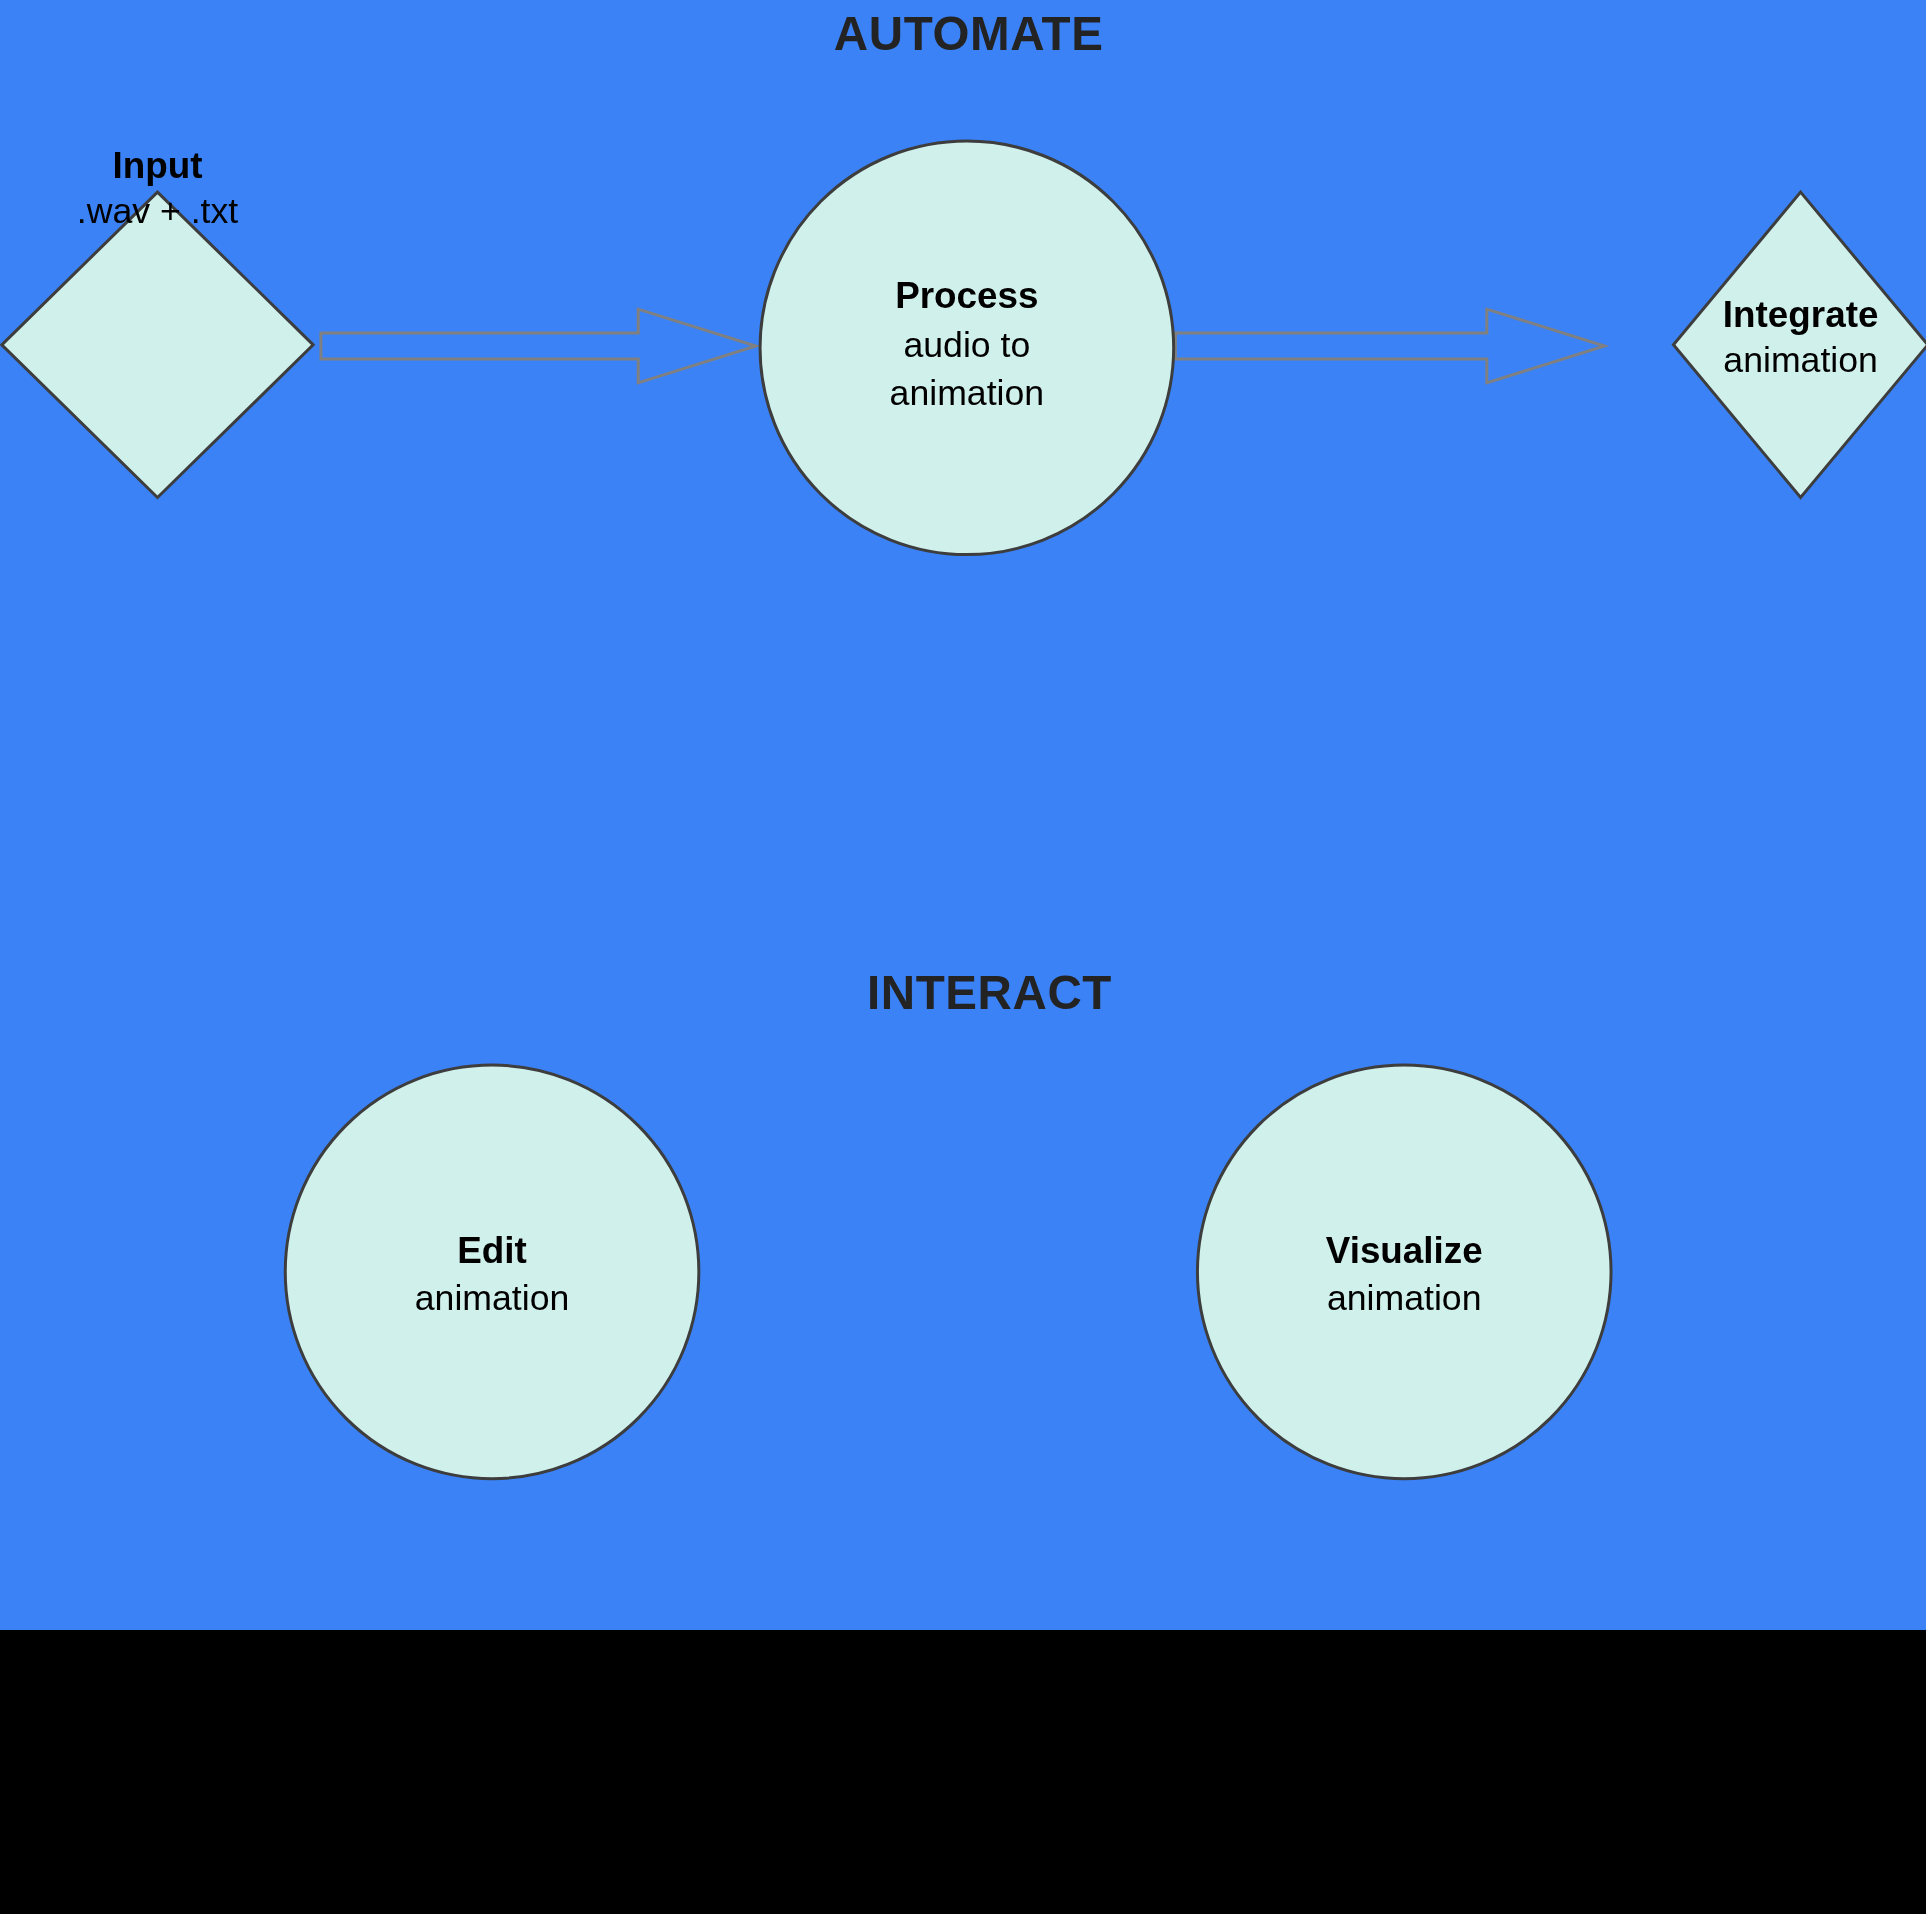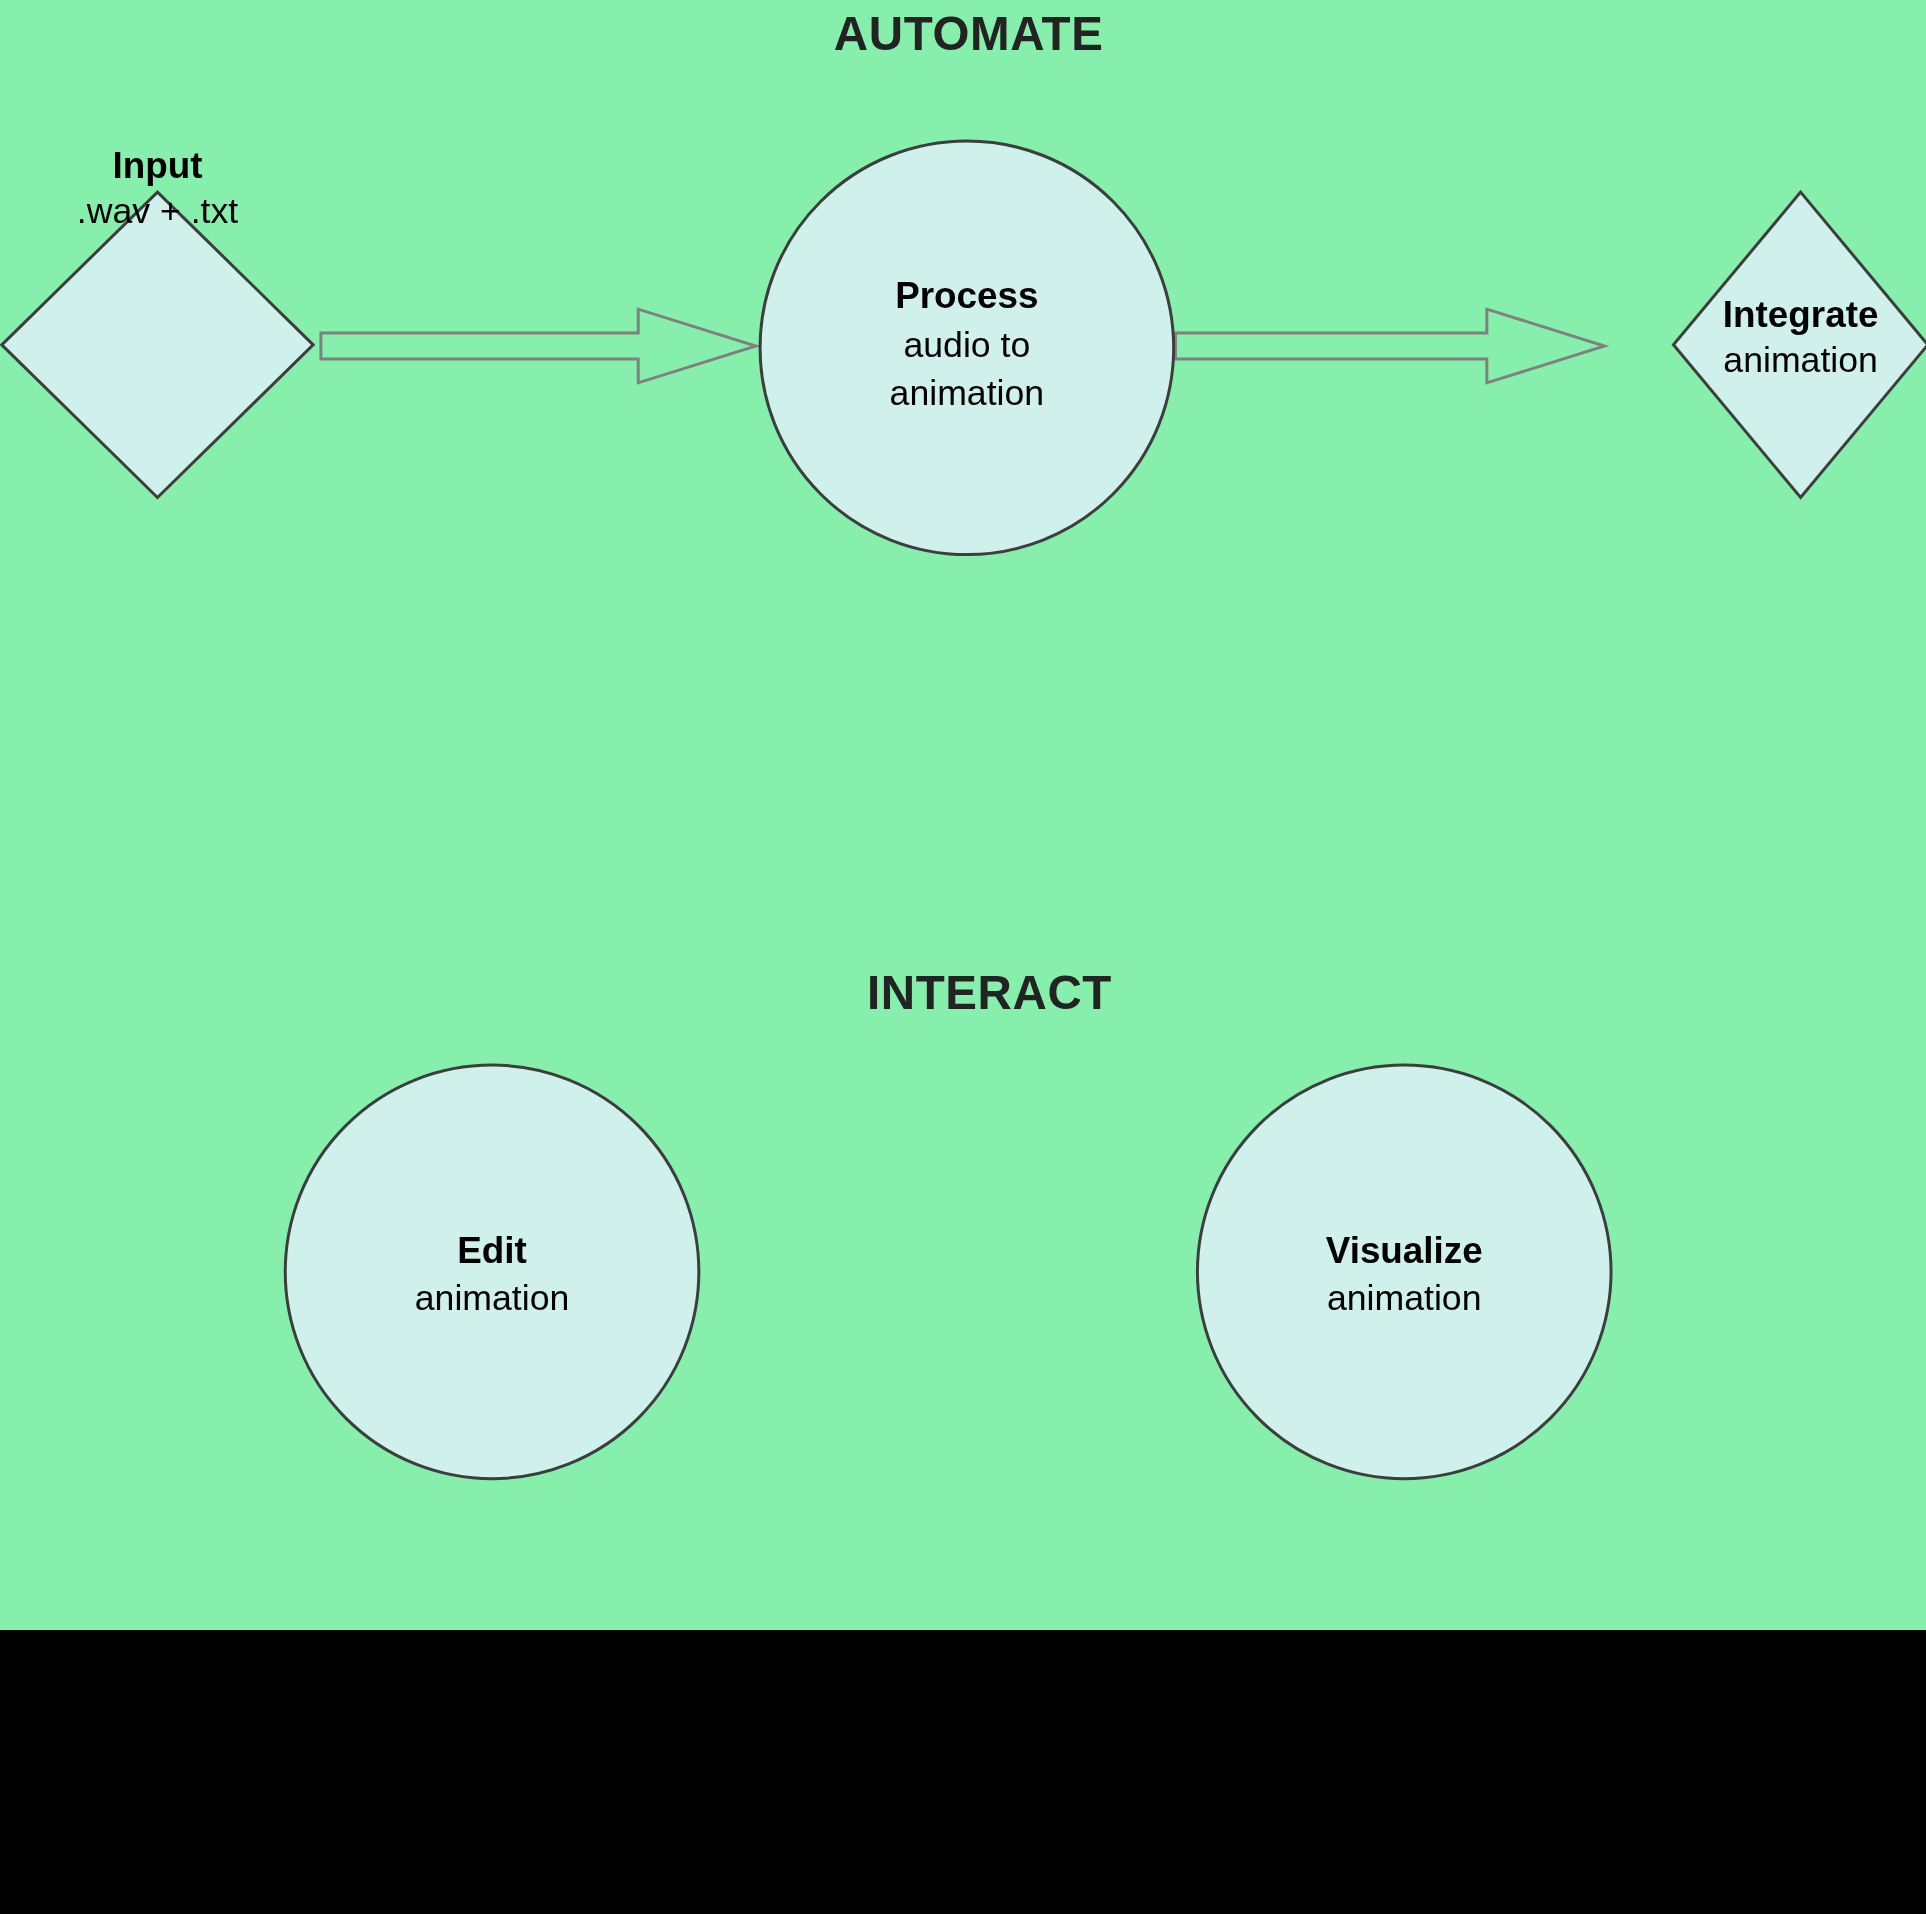--- a/index.html
+++ b/index.html
@@ -54,21 +54,21 @@
     font-family: "Liberation Sans", "DejaVu Sans", sans-serif;
     font-weight: normal;
     font-size: 60px;
     fill: #000000;
     text-anchor: middle;
   }
 </style>
 </head>
 <body style="width: 1926px; height: 1915px;">
 
-<div id="diagram-root" style="background: #86efac; width: 1926px; height: 1630px;">
+<div id="diagram-root" style="background: #3b82f6; width: 1926px; height: 1630px;">
   <svg class="canvas" viewBox="0 0 3241 3222" xmlns="http://www.w3.org/2000/svg">
 
     <text class="group-title" id="title-automate" x="1630" y="62" fill="#232323">AUTOMATE</text>
 
     <text class="group-title" id="title-interact" x="1665" y="1676" fill="#232323">INTERACT</text>
 
     <g>
       <polygon id="arrow-1" class="arrow-shape" points="540,560 1074,560 1074,520 1272,582 1074,644 1074,604 540,604" fill="none" stroke="#808080"></polygon>
     </g>
 

